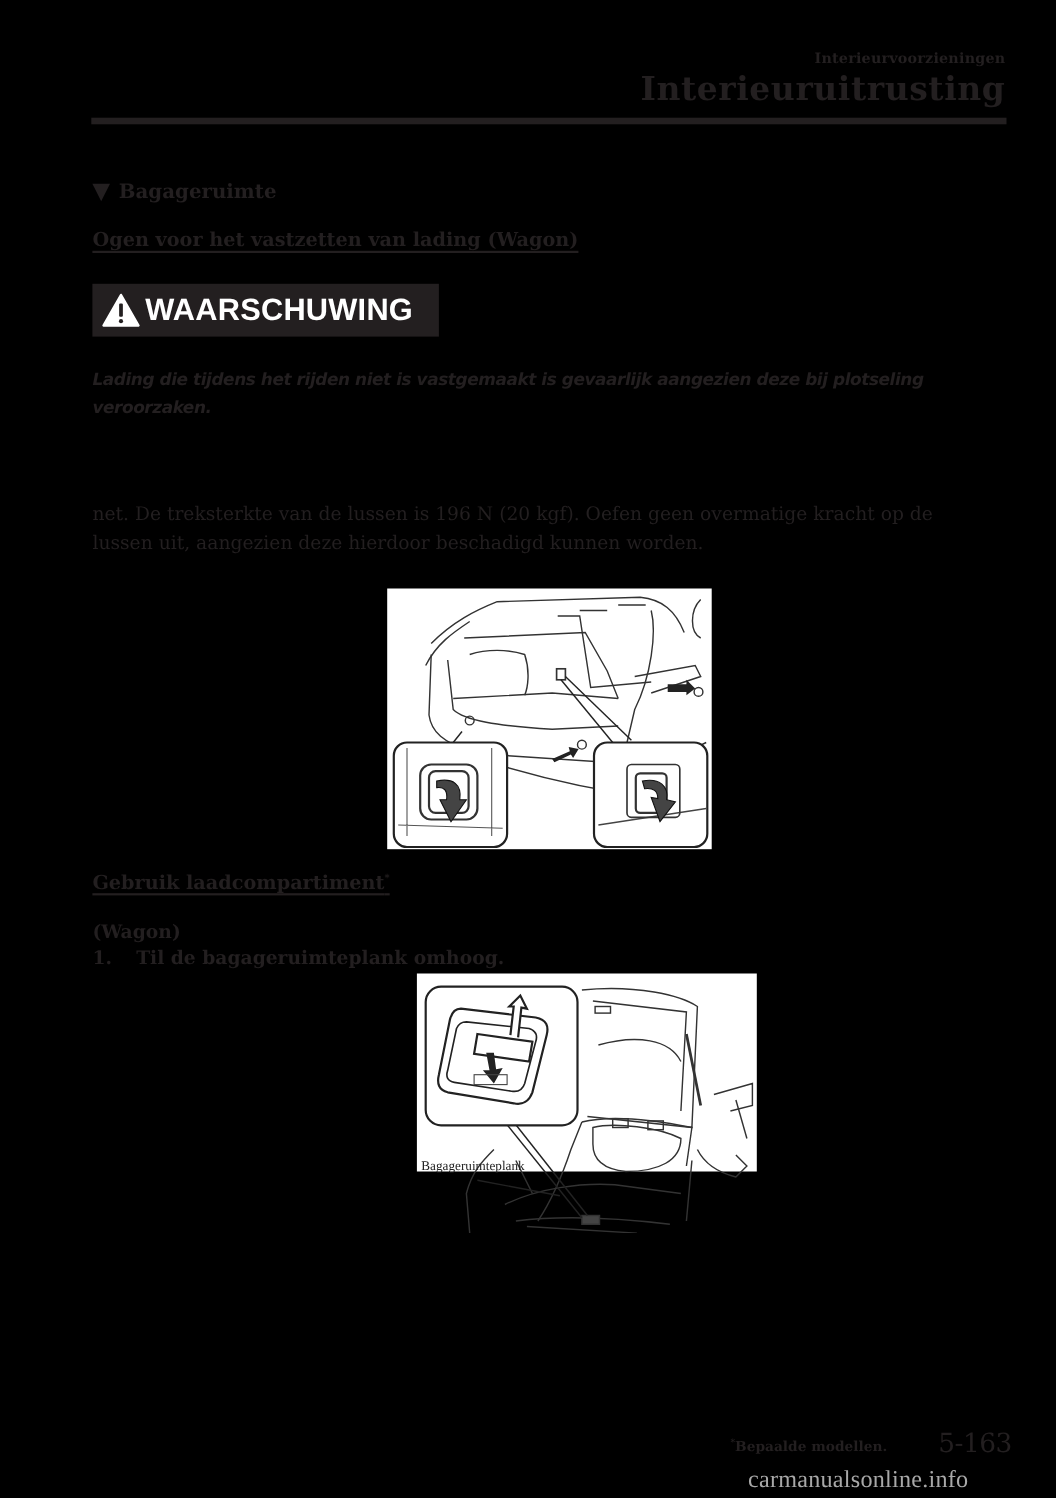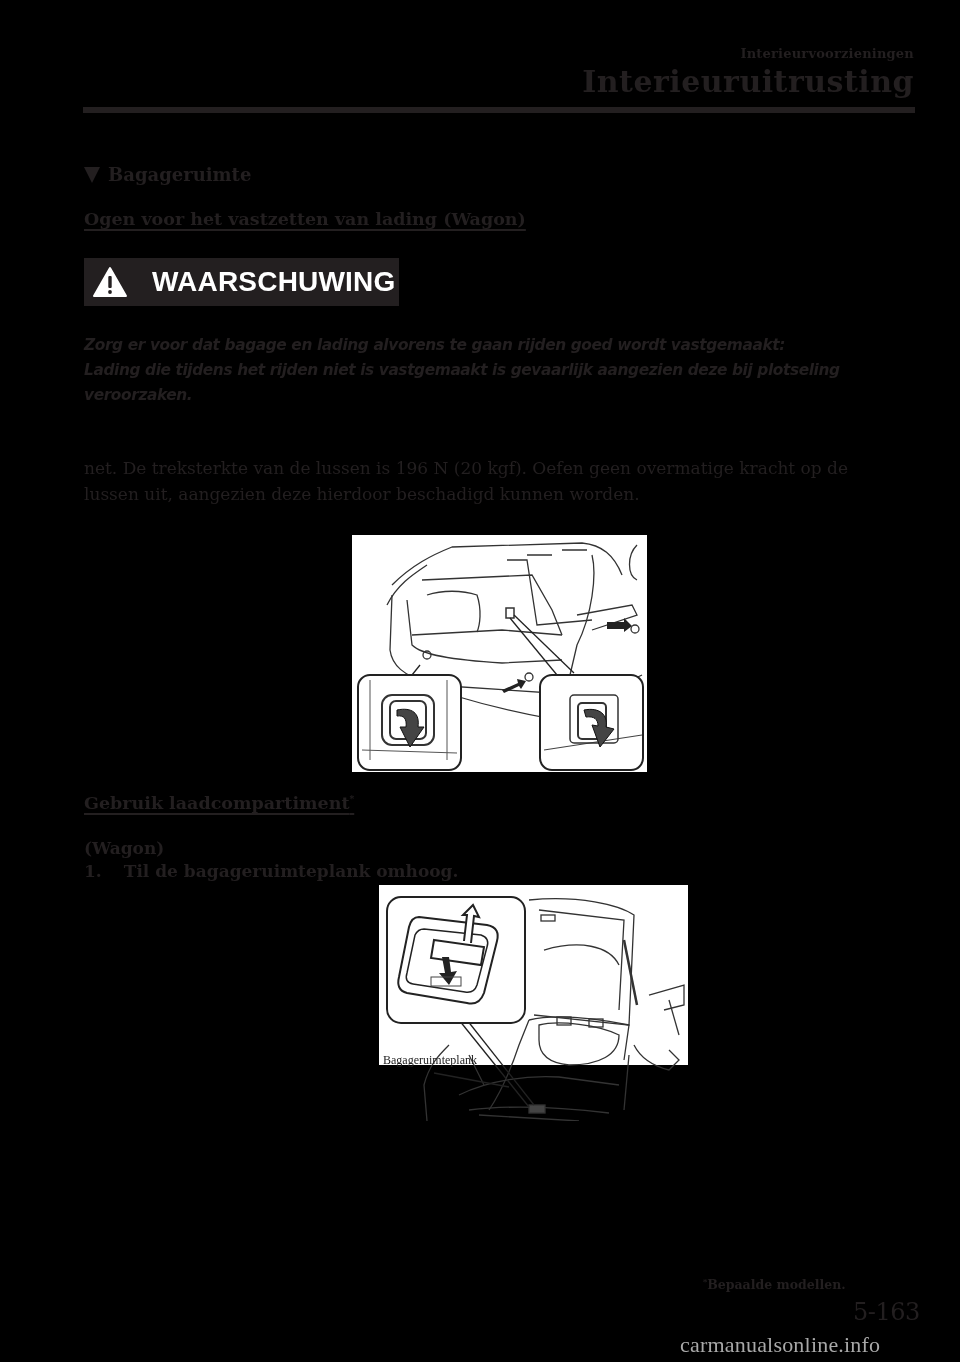--- a/index.html
+++ b/index.html
@@ -8,35 +8,35 @@
       font-family:"DejaVu Serif", serif; color:#231f20;
     }
     .abs { position:absolute; }
     #hdr-small { right:46px; top:46px; font-size:13px; font-weight:bold; letter-spacing:0.2px; }
     #hdr-big { right:46px; top:64px; font-size:30px; font-weight:bold; letter-spacing:0.5px; }
     #hdr-rule { left:83px; top:107px; width:832px; height:6px; background:#231f20; }
     #sec-title { left:84px; top:164px; font-size:18px; font-weight:bold; display:flex; align-items:center; gap:8px; }
     #sec-title .tri { width:0; height:0; border-left:8px solid transparent; border-right:8px solid transparent; border-top:16px solid #231f20; }
     .subhead { font-size:17.5px; font-weight:bold; text-decoration:underline; text-decoration-thickness:2px; text-underline-offset:4px; white-space:nowrap; }
     #sub1 { left:84px; top:209px; }
-    #warn { left:84px; top:258px; width:315px; height:48px; background:#231f20; display:flex; align-items:center; padding-left:8px; box-sizing:border-box; gap:24px; }
+    #warn { left:84px; top:258px; width:315px; height:48px; background:#231f20; display:flex; align-items:center; padding-left:8px; box-sizing:border-box; gap:4px; }
     #warn .tri-icon { width:36px; height:32px; }
     #warn-label { color:#fff; font-family:"Liberation Sans", sans-serif; font-weight:bold; font-size:28px; letter-spacing:0.2px; }
     #warn-text { left:84px; top:333px; width:840px; font-family:"DejaVu Sans", sans-serif; font-style:italic; font-weight:bold; font-size:15.4px; line-height:25px; letter-spacing:-0.4px; }
     #warn-text div { white-space:nowrap; }
     #body1 { left:84px; top:455px; font-size:17px; line-height:26px; }
     #body1 div { white-space:nowrap; }
     .figure { background:#fff; border:none; }
     #fig1 { left:352px; top:535px; width:295px; height:237px; }
     #fig2 { left:379px; top:885px; width:309px; height:180px; }
     #sub2 { left:84px; top:793px; }
     #sub2 sup { font-size:9px; vertical-align:super; text-decoration:none; }
     #wagon { left:84px; top:838px; font-size:17px; font-weight:bold; }
     #step1 { left:84px; top:861px; font-size:17px; font-weight:bold; display:flex; gap:22px; }
-    #footnote { left:664px; top:1276px; font-size:12.5px; font-weight:bold;margin-left:39px; }
+    #footnote { left:664px; top:1306px; font-size:12.5px; font-weight:bold; }
     #footnote sup { font-size:8px; }
     #pagenum { left:853px; top:1298px; font-size:24px; font-weight:normal; letter-spacing:-0.5px; }
     #watermark { left:680px; top:1332px; font-family:Liberation Serif, serif; font-size:22px; color:#a8a8a8; letter-spacing:0.2px; }
     svg text { font-family:"Liberation Serif", serif; }
   </style>
 </head>
 <body>
 
 <div class="abs" id="hdr-small">Interieurvoorzieningen</div>
 <div class="abs" id="hdr-big">Interieuruitrusting</div>
@@ -52,21 +52,20 @@
 <div class="abs" id="warn">
   <svg class="tri-icon" viewBox="0 0 36 32">
     <path d="M18 2 L34 30 L2 30 Z" fill="#fff" stroke="#fff" stroke-width="2" stroke-linejoin="round"></path>
     <rect x="16.3" y="10" width="3.4" height="12" rx="1" fill="#231f20"></rect>
     <circle cx="18" cy="26" r="1.9" fill="#231f20"></circle>
   </svg>
   <span id="warn-label">WAARSCHUWING</span>
 </div>
 
 <div class="abs" id="warn-text">
-  <div>Zorg er voor dat bagage en lading alvorens te gaan rijden goed wordt vastgemaakt:</div>
   <div>Lading die tijdens het rijden niet is vastgemaakt is gevaarlijk aangezien deze bij plotseling</div>
   <div>veroorzaken.</div>
 </div>
 
 <div class="abs" id="body1">
   <div>net. De treksterkte van de lussen is 196 N (20 kgf). Oefen geen overmatige kracht op de</div>
   <div>lussen uit, aangezien deze hierdoor beschadigd kunnen worden.</div>
 </div>
 
 <div class="abs figure" id="fig1">

